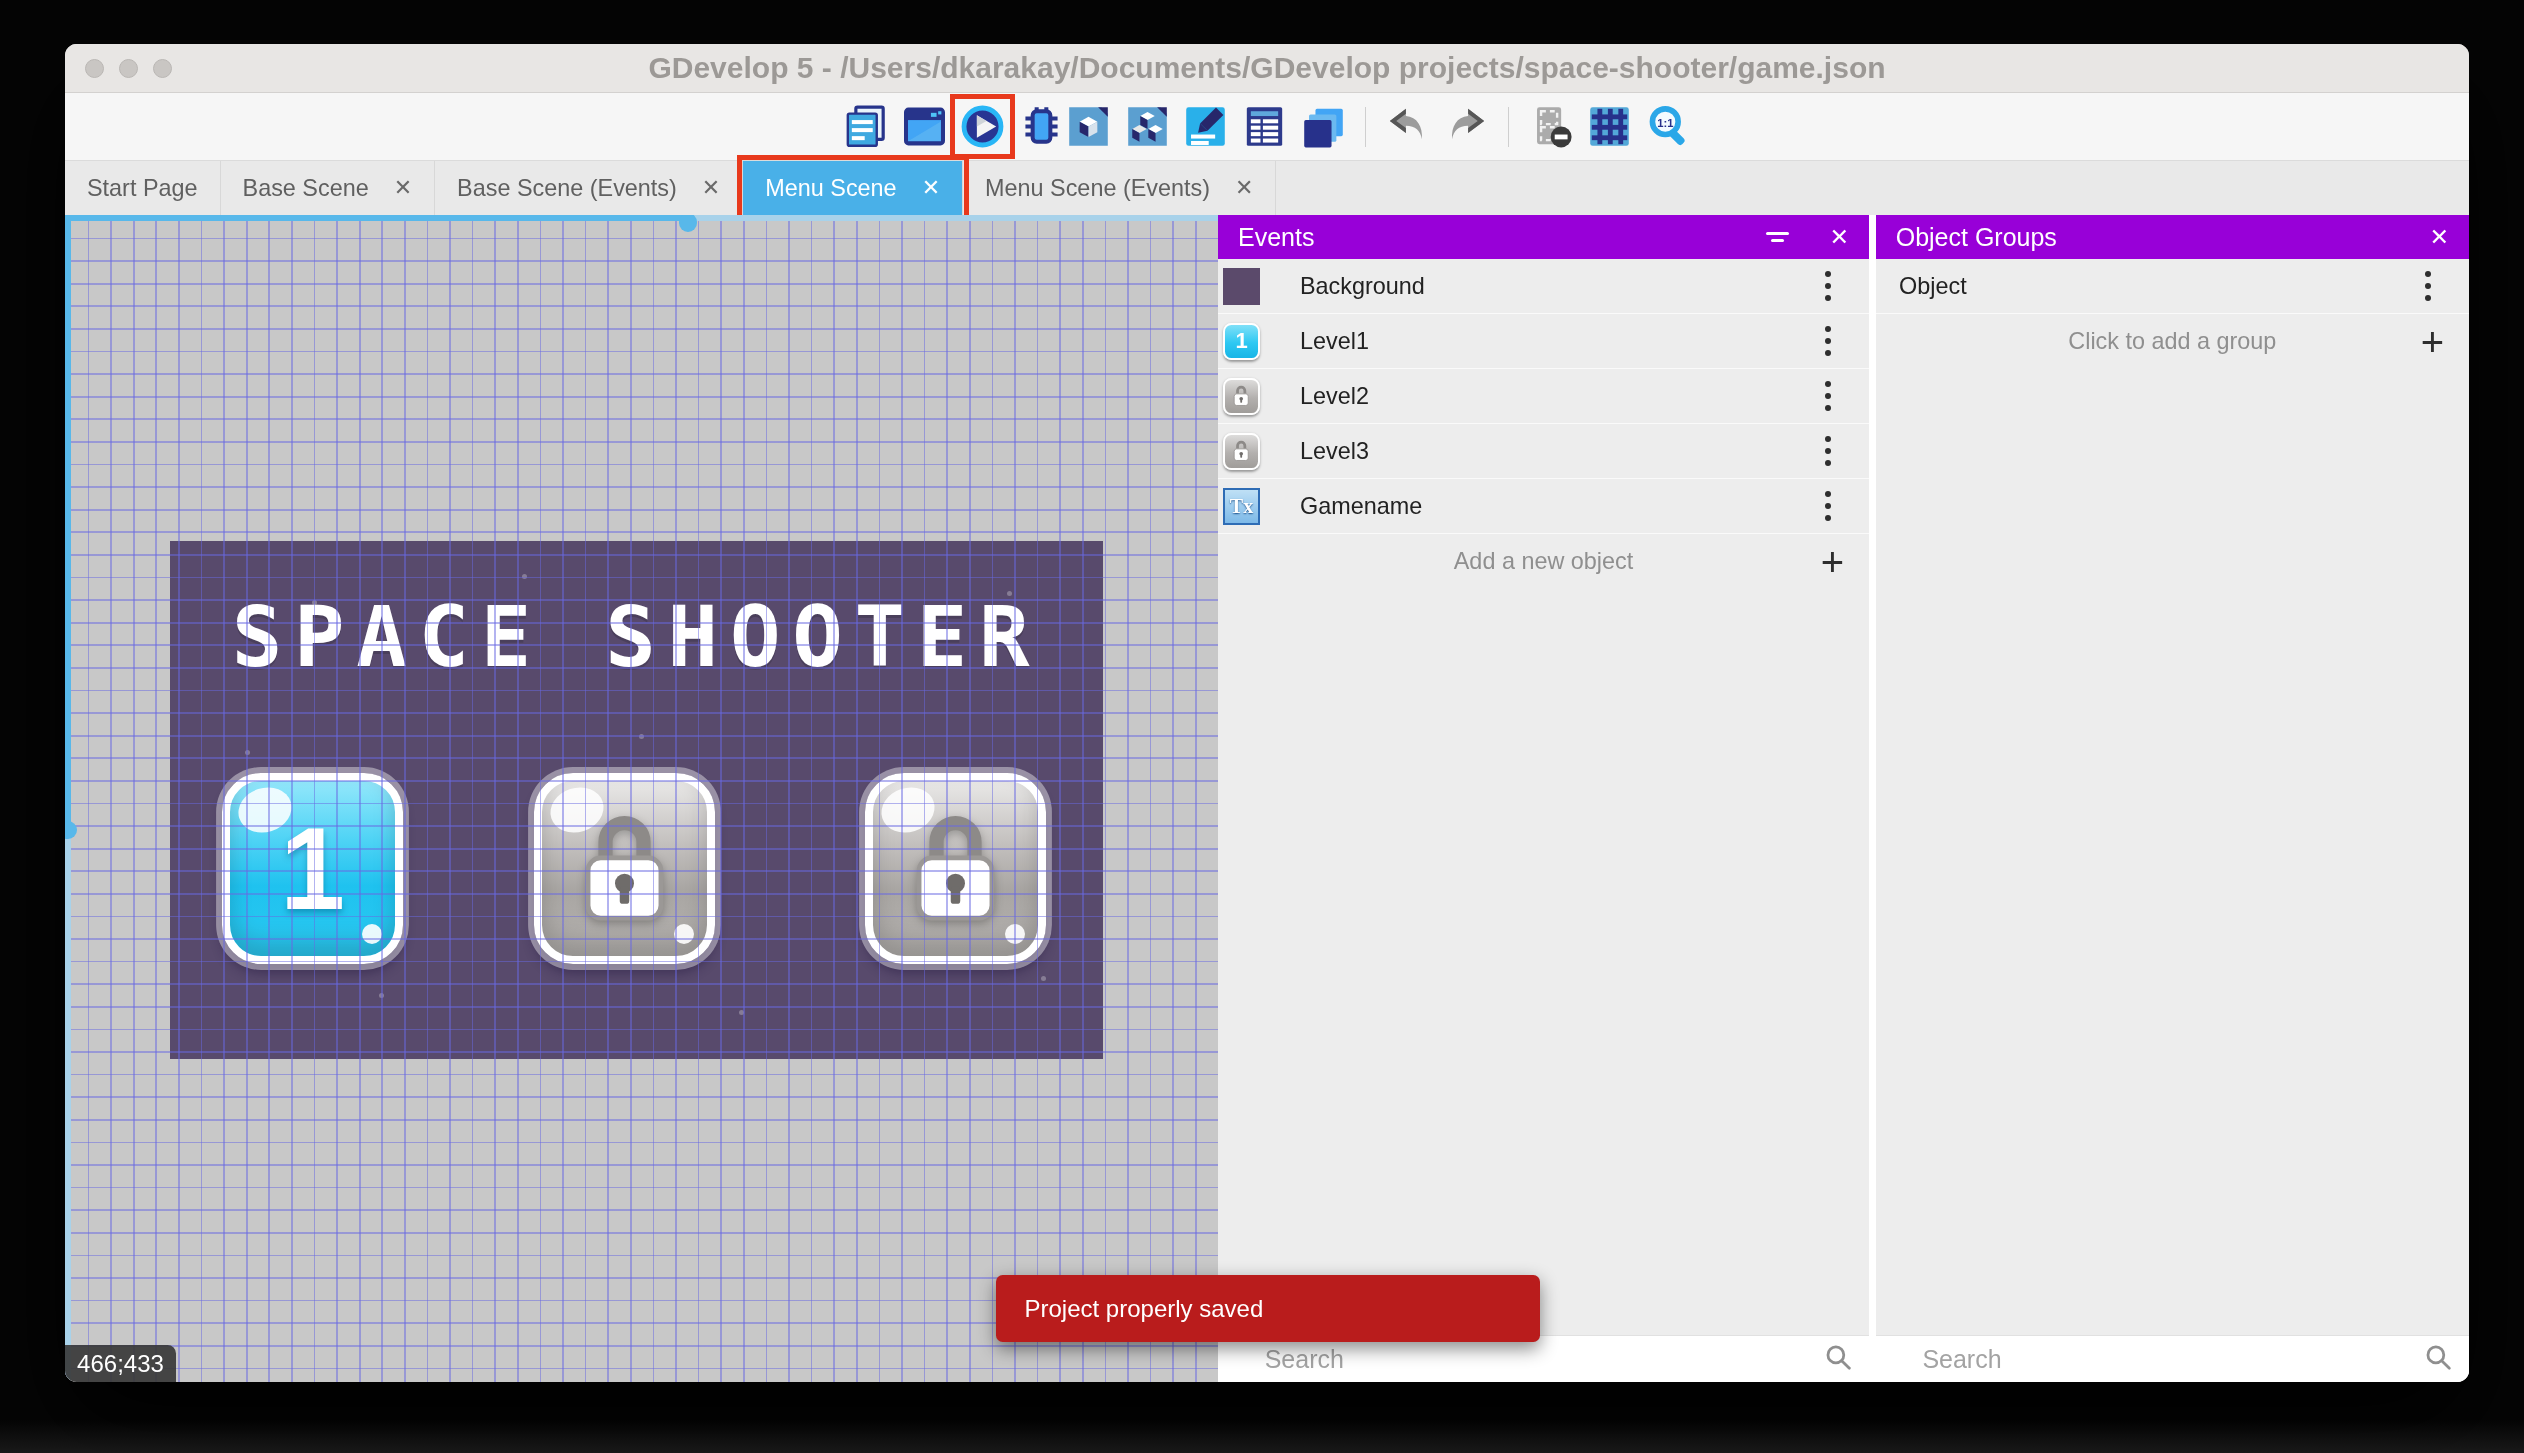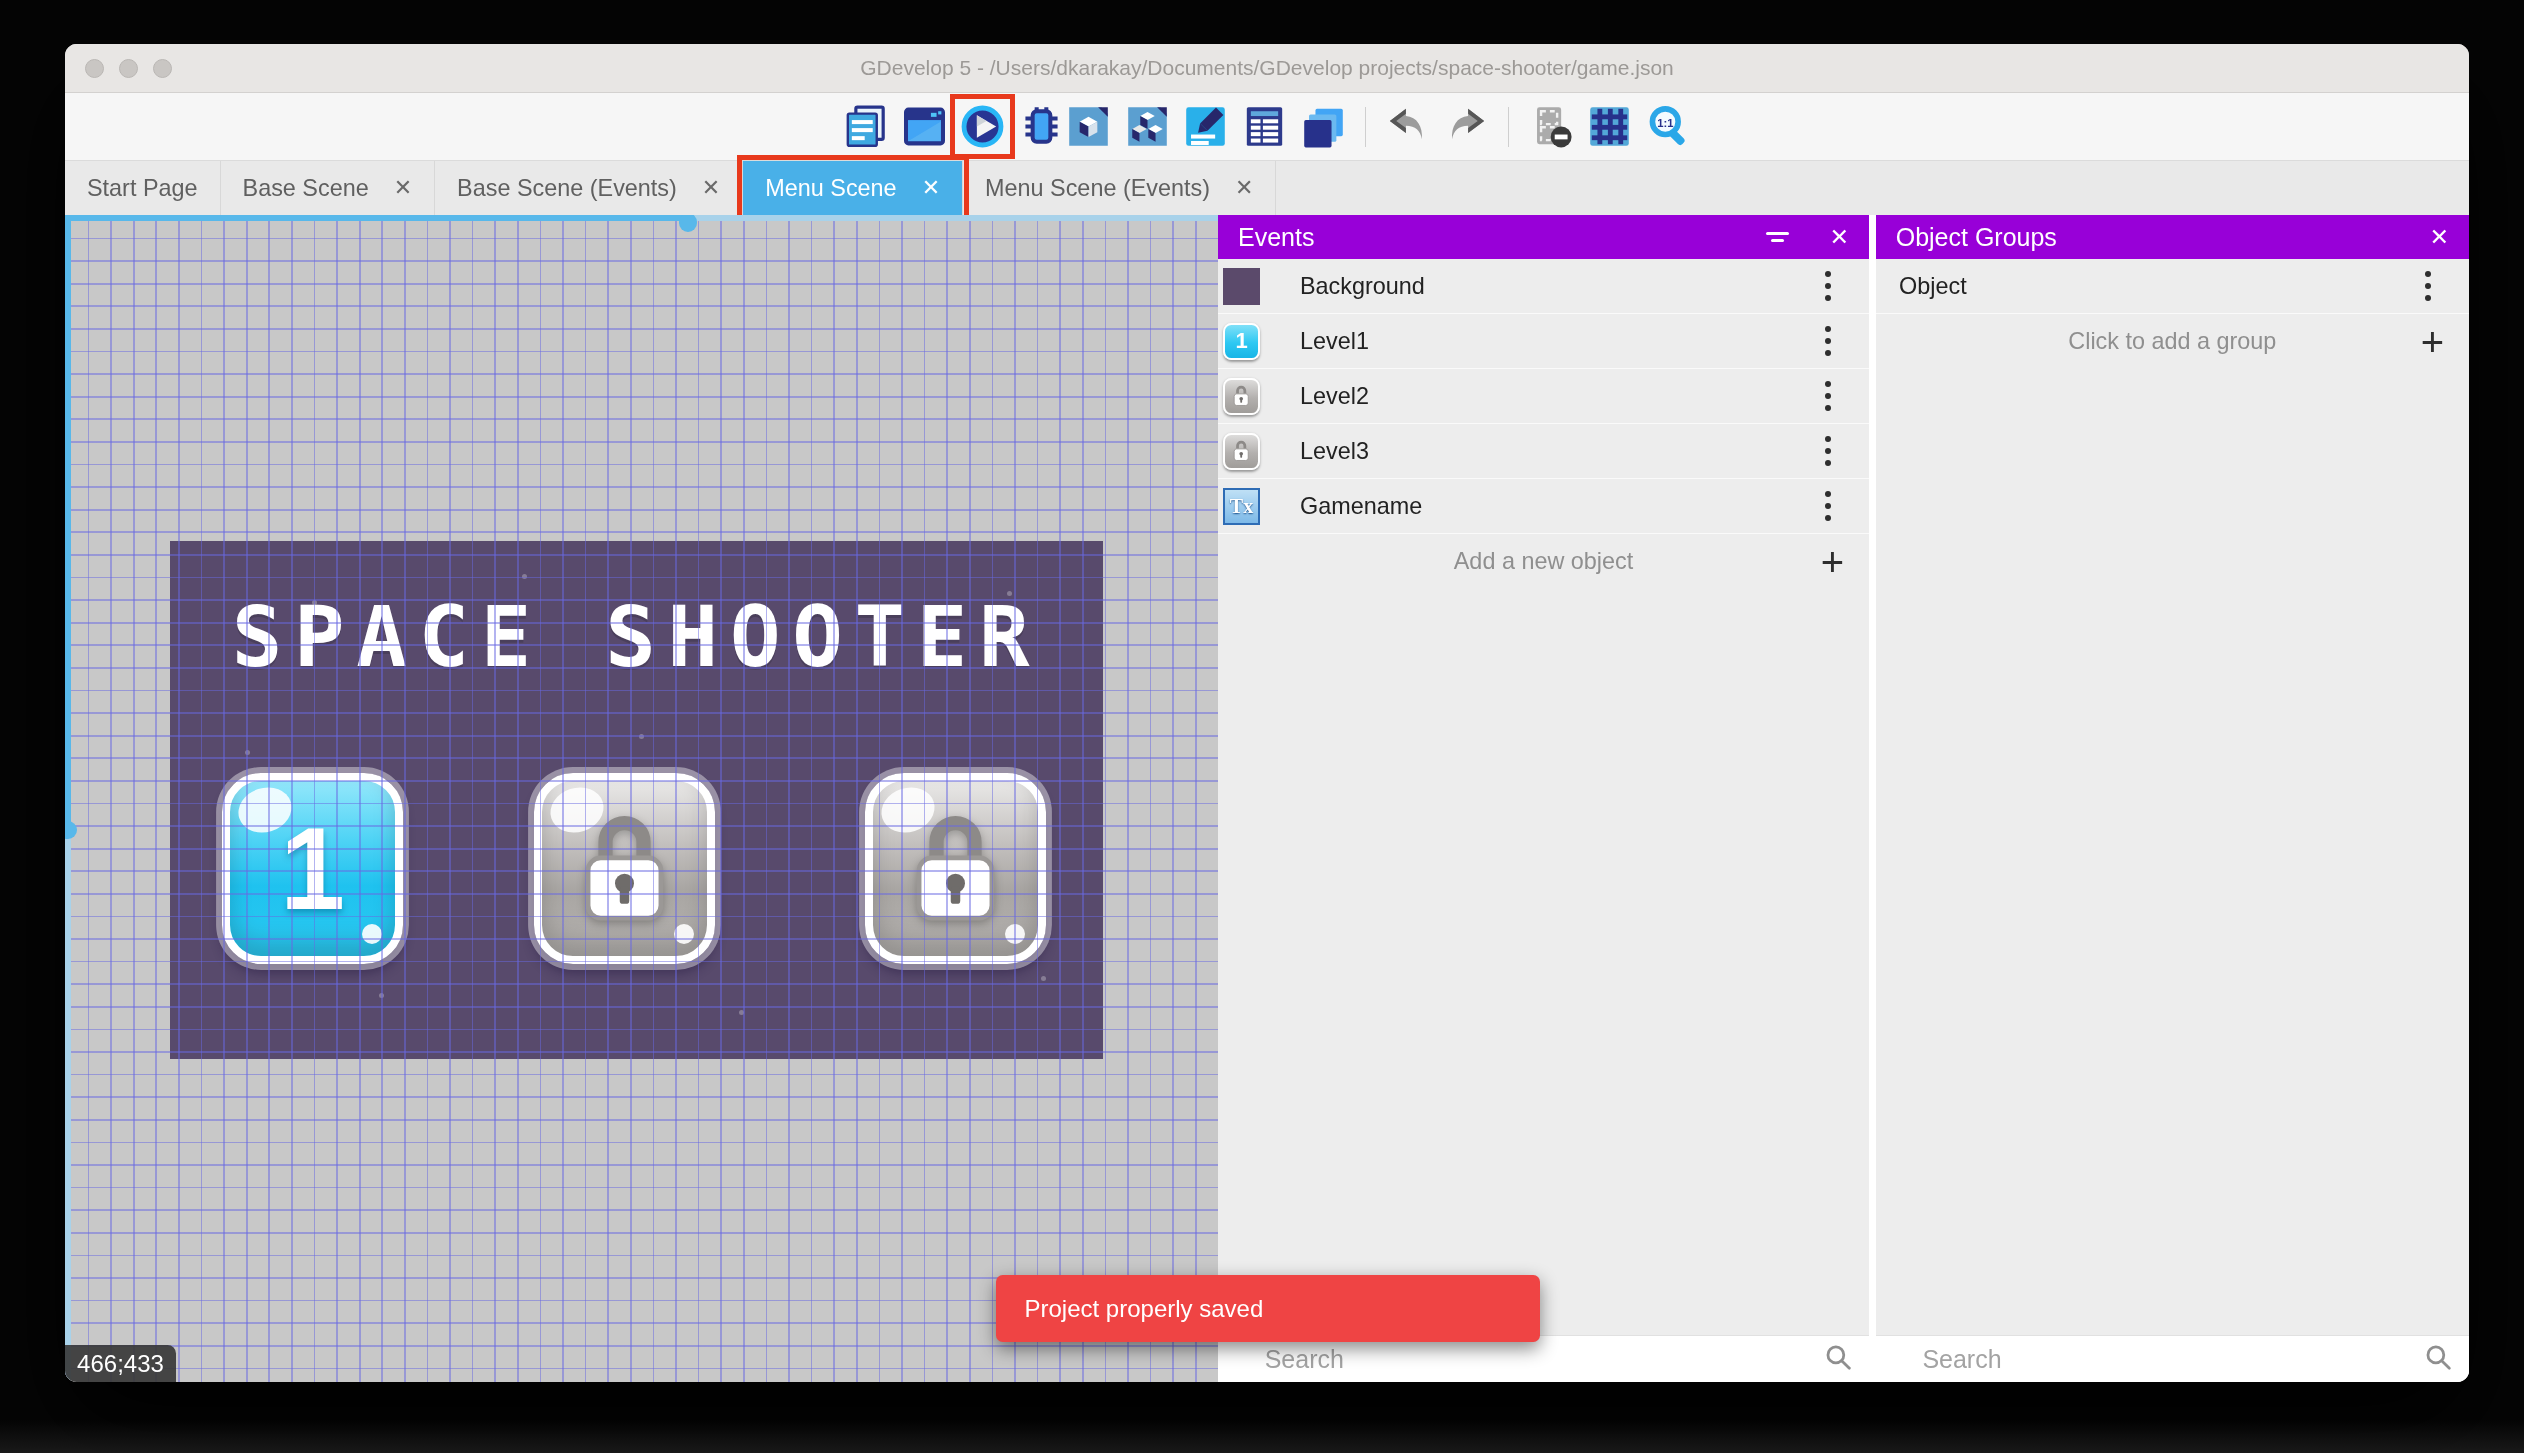--- a/index.html
+++ b/index.html
@@ -9,21 +9,21 @@
   .stage::after{content:"";position:absolute;left:0;right:0;bottom:0;height:33px;
          background:linear-gradient(0deg,#2a2a2a,transparent);opacity:.55;pointer-events:none;}
   .window{position:absolute;left:65px;top:44px;width:2404px;height:1338px;border-radius:11.7px;
          overflow:hidden;background:#ededed;display:flex;flex-direction:column;
          box-shadow:0 42px 100px rgba(0,0,0,.95);}
   
   .titlebar{height:49px;background:#e8e6e4;border-bottom:0.8px solid #d3d1cf;position:relative;
          display:flex;align-items:center;flex:0 0 auto;}
   .lights{position:absolute;left:20px;top:0;bottom:0;display:flex;align-items:center;gap:15px;}
   .light{width:19px;height:19px;border-radius:50%;background:#c9c6c3;border:0.8px solid #bab7b4;}
-  .win-title{flex:1;text-align:center;font-size:21px;font-weight:normal;color:#9c9996;}
+  .win-title{flex:1;text-align:center;font-size:30px;font-weight:bold;color:#9c9996;}
   
   .toolbar{height:67px;background:#f6f6f6;display:flex;align-items:center;
          justify-content:center;padding:0 18.4px;flex:0 0 auto;}
   .tgroup{display:flex;align-items:center;gap:11.7px;}
   .toolbtn{width:47px;height:47px;display:flex;align-items:center;justify-content:center;
          background:none;border:none;padding:0;cursor:pointer;}
   .toolbtn svg{width:45px;height:45px;display:block;}
   .ann-play{outline:5.9px solid #e8391c;outline-offset:4.2px;}
   .tsep{width:0.8px;height:40px;background:#cfcfcf;margin:0 6.7px;}
   
@@ -62,21 +62,21 @@
       repeating-linear-gradient(to bottom,rgba(104,104,226,.5) 0 1.7px,transparent 1.7px 22.6px);}
   .hscroll{position:absolute;left:0;top:0;width:100%;height:5.9px;background:#a8d2ea;z-index:6;}
   .hthumb{position:absolute;left:0;top:0;height:5.9px;width:623px;background:#58b8ea;}
   .hknob{position:absolute;left:614px;top:-1.7px;width:18.4px;height:18.4px;border-radius:50%;background:#58b8ea;}
   .vscroll{position:absolute;left:0;top:0;height:100%;width:5.9px;background:#a8d2ea;z-index:6;}
   .vthumb{position:absolute;left:0;top:0;width:5.9px;height:615px;background:#58b8ea;}
   .vknob{position:absolute;top:606px;left:-6.7px;width:18.4px;height:18.4px;border-radius:50%;background:#58b8ea;}
   .coord-badge{position:absolute;left:0;bottom:0;width:111px;height:37px;z-index:7;
          background:rgba(56,56,56,.92);color:#fff;font-size:24px;display:flex;
          align-items:center;justify-content:center;border-top-right-radius:8.4px;}
-  .toast{position:absolute;left:931px;top:1060px;width:544px;height:67px;background:#ef4444;
+  .toast{position:absolute;left:931px;top:1060px;width:544px;height:67px;background:#b91c1c;
          border-radius:6.7px;z-index:40;display:flex;align-items:center;padding-left:28.5px;
          color:#fff;font-size:24px;box-shadow:0 6.7px 18.4px rgba(0,0,0,.45);}
   
   .panel{display:flex;flex-direction:column;background:#ededed;min-height:0;}
   .panel-objects{width:651px;flex:0 0 auto;}
   .panel-div{width:6.7px;background:#fff;flex:0 0 auto;}
   .panel-groups{flex:1;}
   .phead{height:44px;background:#9800d8;color:#fff;display:flex;align-items:center;
          padding:0 20px;font-size:25px;flex:0 0 auto;}
   .phead-title{flex:1;}

